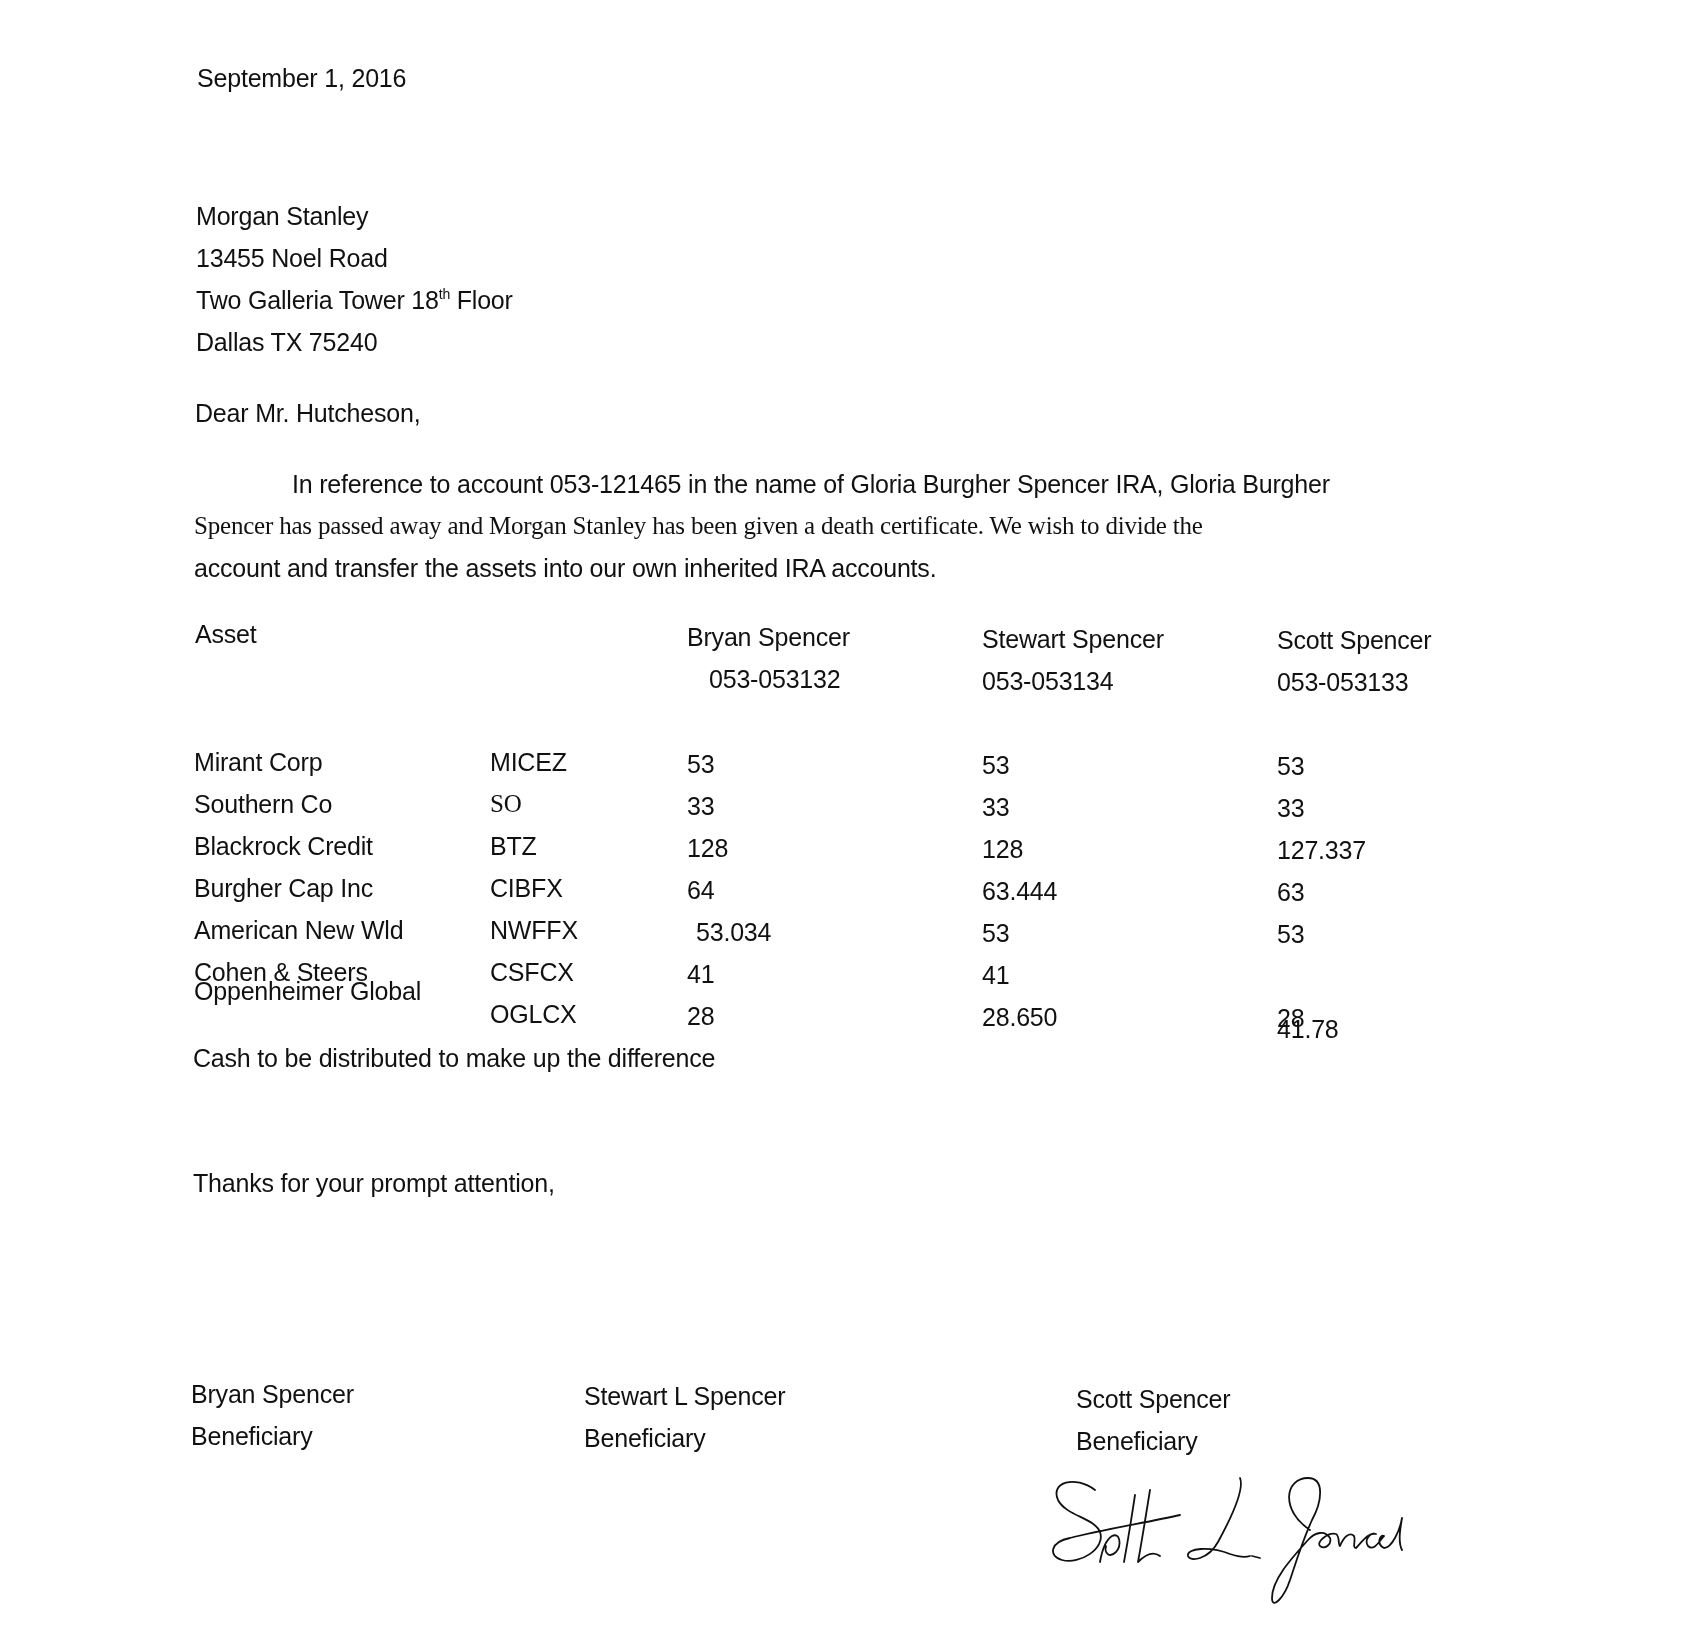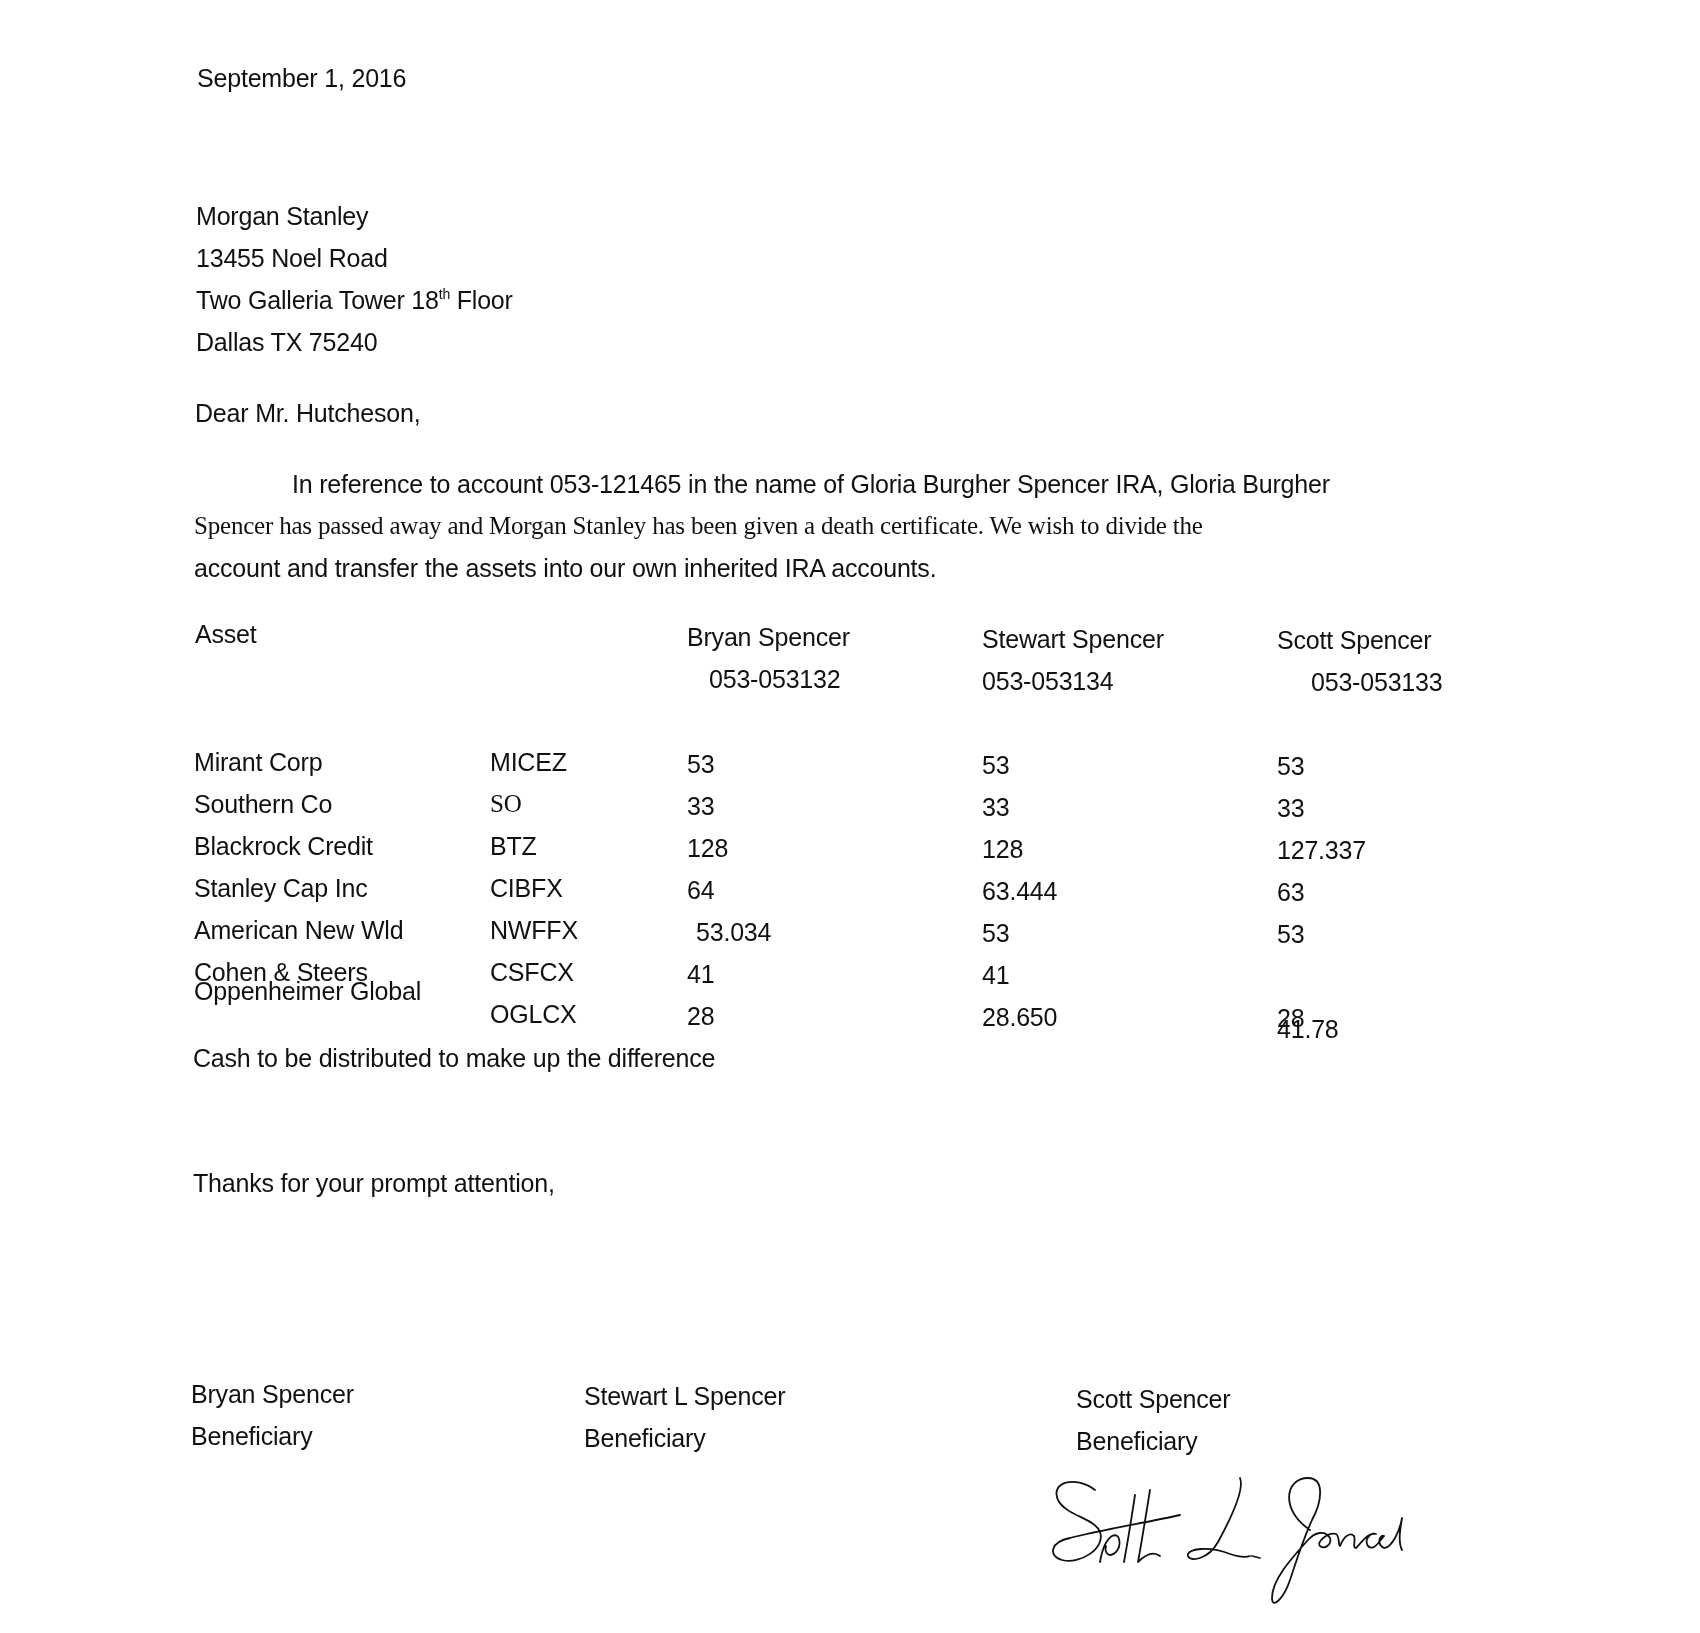--- a/index.html
+++ b/index.html
@@ -23,21 +23,21 @@
 <div class="t" style="left:292px;top:469px;">In reference to account 053-121465 in the name of Gloria Burgher Spencer IRA, Gloria Burgher</div>
 <div class="t" style="left:194px;top:511px;font-family:Liberation Serif, serif;">Spencer has passed away and Morgan Stanley has been given a death certificate.  We wish to divide the</div>
 <div class="t" style="left:194px;top:553px;">account and transfer the assets into our own inherited IRA accounts.</div>
 
 <div class="t" style="left:195px;top:619px;">Asset</div>
 <div class="t" style="left:687px;top:622px;">Bryan Spencer</div>
 <div class="t" style="left:982px;top:624px;">Stewart Spencer</div>
 <div class="t" style="left:1277px;top:625px;">Scott Spencer</div>
 <div class="t" style="left:709px;top:664px;">053-053132</div>
 <div class="t" style="left:982px;top:666px;">053-053134</div>
-<div class="t" style="left:1277px;top:667px;margin-left:34px;">053-053133</div>
+<div class="t" style="left:1277px;top:667px;">053-053133</div>
 
 <div>
   <div class="t" style="left:194px;top:747px;">Mirant Corp</div>
   <div class="t" style="left:490px;top:747px;">MICEZ</div>
   <div class="t" style="left:687px;top:749px;">53</div>
   <div class="t" style="left:982px;top:750px;">53</div>
   <div class="t" style="left:1277px;top:751px;">53</div>
 </div>
 <div>
   <div class="t" style="left:194px;top:789px;">Southern Co</div>
@@ -47,21 +47,21 @@
   <div class="t" style="left:1277px;top:793px;">33</div>
 </div>
 <div>
   <div class="t" style="left:194px;top:831px;">Blackrock Credit</div>
   <div class="t" style="left:490px;top:831px;">BTZ</div>
   <div class="t" style="left:687px;top:833px;">128</div>
   <div class="t" style="left:982px;top:834px;">128</div>
   <div class="t" style="left:1277px;top:835px;">127.337</div>
 </div>
 <div>
-  <div class="t" style="left:194px;top:873px;">Stanley Cap Inc</div>
+  <div class="t" style="left:194px;top:873px;">Burgher Cap Inc</div>
   <div class="t" style="left:490px;top:873px;">CIBFX</div>
   <div class="t" style="left:687px;top:875px;">64</div>
   <div class="t" style="left:982px;top:876px;">63.444</div>
   <div class="t" style="left:1277px;top:877px;">63</div>
 </div>
 <div>
   <div class="t" style="left:194px;top:915px;">American New Wld</div>
   <div class="t" style="left:490px;top:915px;">NWFFX</div>
   <div class="t" style="left:687px;top:917px;margin-left:9px;">53.034</div>
   <div class="t" style="left:982px;top:918px;">53</div>

